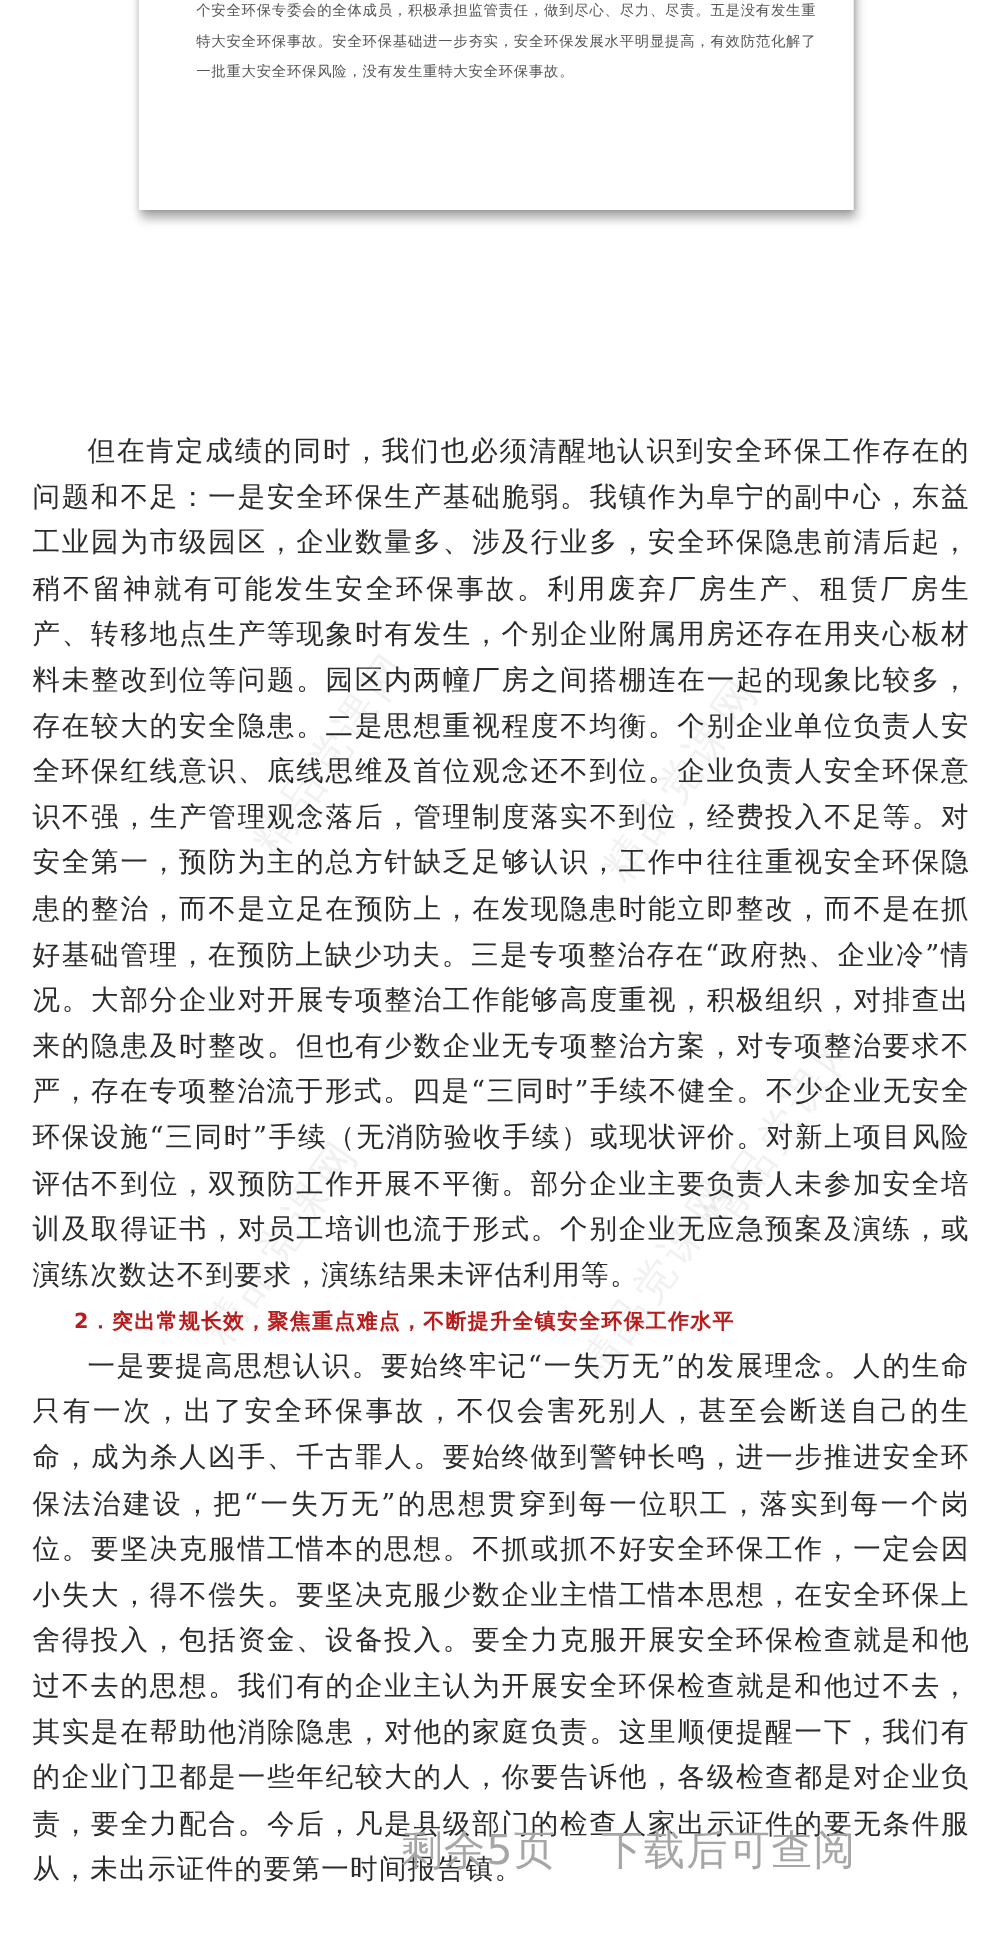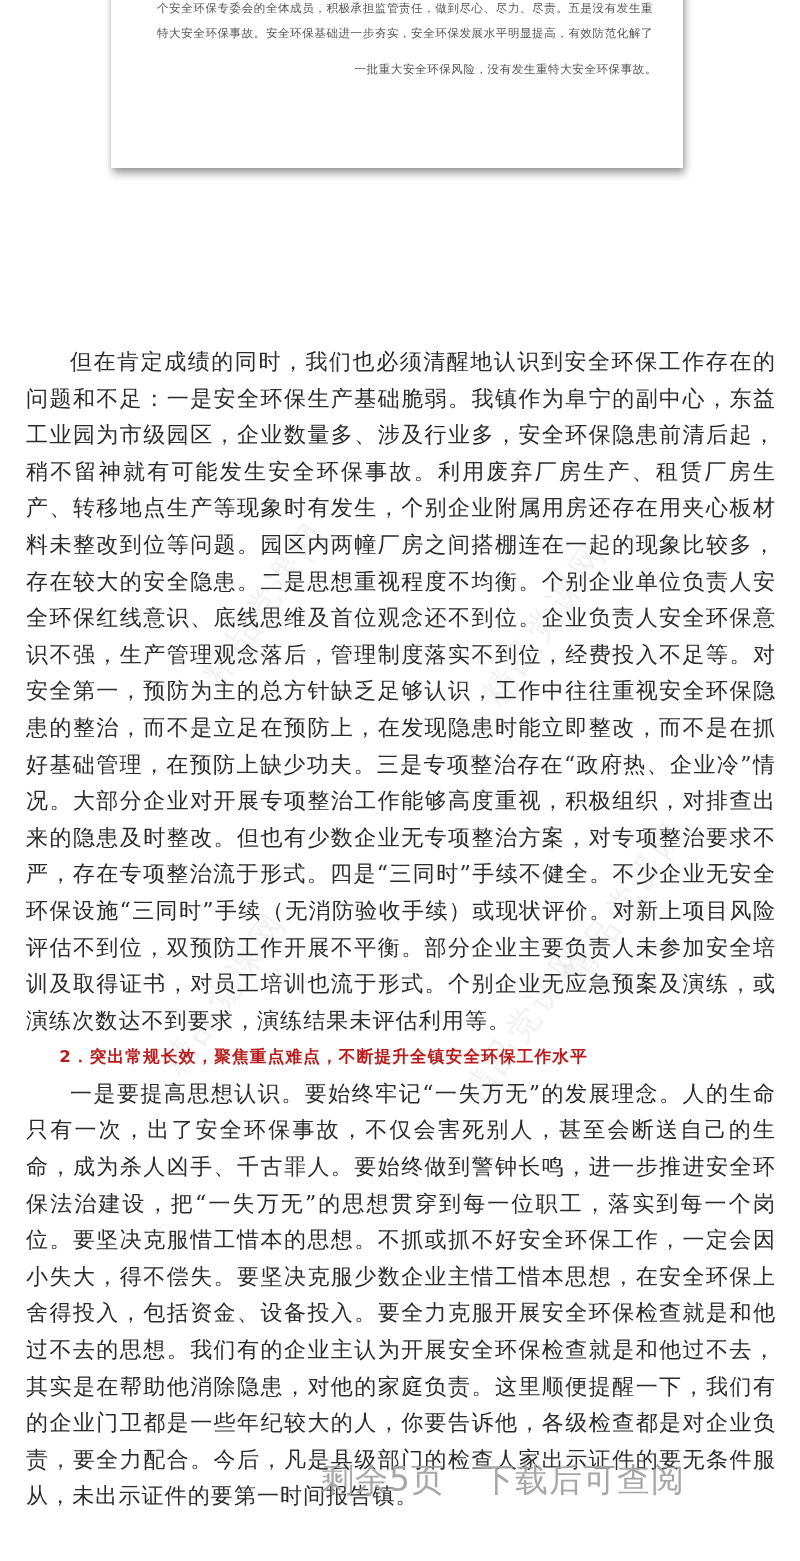--- a/index.html
+++ b/index.html
@@ -79,21 +79,21 @@
     letter-spacing: 1px;
   }
   .remaining-banner .sep { display: inline-block; width: 36px; }
 </style>
 </head>
 <body>
 
 <div class="page-card">
   <div class="card-line" style="top:21px;">个安全环保专委会的全体成员，积极承担监管责任，做到尽心、尽力、尽责。五是没有发生重</div>
   <div class="card-line" style="top:46px;">特大安全环保事故。安全环保基础进一步夯实，安全环保发展水平明显提高，有效防范化解了</div>
-  <div class="card-line" style="top:82px;text-align:right;">一批重大安全环保风险，没有发生重特大安全环保事故。</div>
+  <div class="card-line" style="top:70px;">一批重大安全环保风险，没有发生重特大安全环保事故。</div>
 </div>
 
 <div class="watermark" style="left:130px; top:970px;">精品党课网</div>
 <div class="watermark" style="left:450px; top:600px;">精品党课网</div>
 <div class="watermark" style="left:430px; top:1000px;">精品党课网</div>
 <div class="watermark" style="left:170px; top:580px;">精品党课网</div>
 <div class="watermark" style="left:530px; top:880px;">精品党课网</div>
 
 <div class="body-text">
   <p class="para">但在肯定成绩的同时，我们也必须清醒地认识到安全环保工作存在的问题和不足：一是安全环保生产基础脆弱。我镇作为阜宁的副中心，东益工业园为市级园区，企业数量多、涉及行业多，安全环保隐患前清后起，稍不留神就有可能发生安全环保事故。利用废弃厂房生产、租赁厂房生产、转移地点生产等现象时有发生，个别企业附属用房还存在用夹心板材料未整改到位等问题。园区内两幢厂房之间搭棚连在一起的现象比较多，存在较大的安全隐患。二是思想重视程度不均衡。个别企业单位负责人安全环保红线意识、底线思维及首位观念还不到位。企业负责人安全环保意识不强，生产管理观念落后，管理制度落实不到位，经费投入不足等。对安全第一，预防为主的总方针缺乏足够认识，工作中往往重视安全环保隐患的整治，而不是立足在预防上，在发现隐患时能立即整改，而不是在抓好基础管理，在预防上缺少功夫。三是专项整治存在“政府热、企业冷”情况。大部分企业对开展专项整治工作能够高度重视，积极组织，对排查出来的隐患及时整改。但也有少数企业无专项整治方案，对专项整治要求不严，存在专项整治流于形式。四是“三同时”手续不健全。不少企业无安全环保设施“三同时”手续（无消防验收手续）或现状评价。对新上项目风险评估不到位，双预防工作开展不平衡。部分企业主要负责人未参加安全培训及取得证书，对员工培训也流于形式。个别企业无应急预案及演练，或演练次数达不到要求，演练结果未评估利用等。</p>

